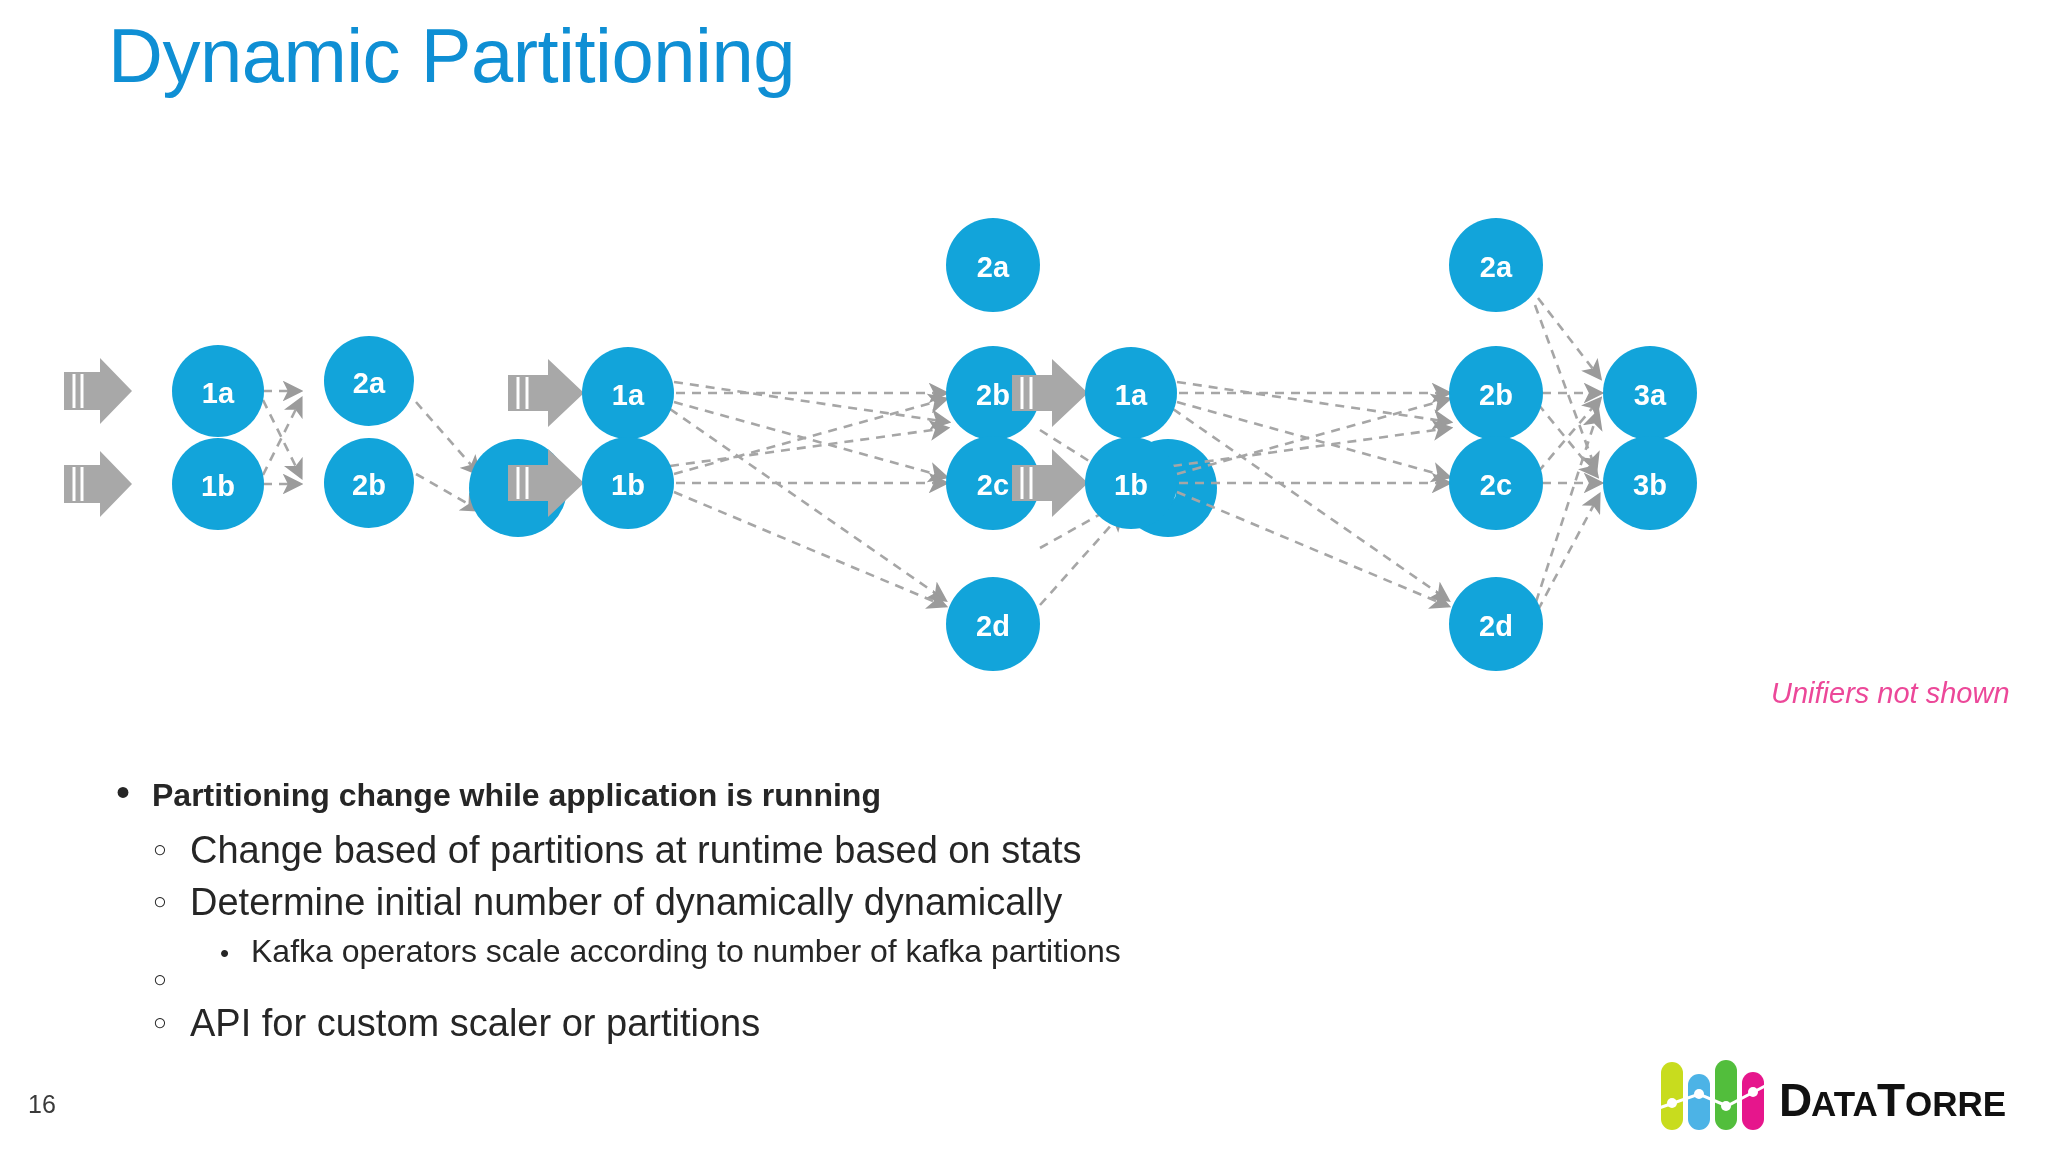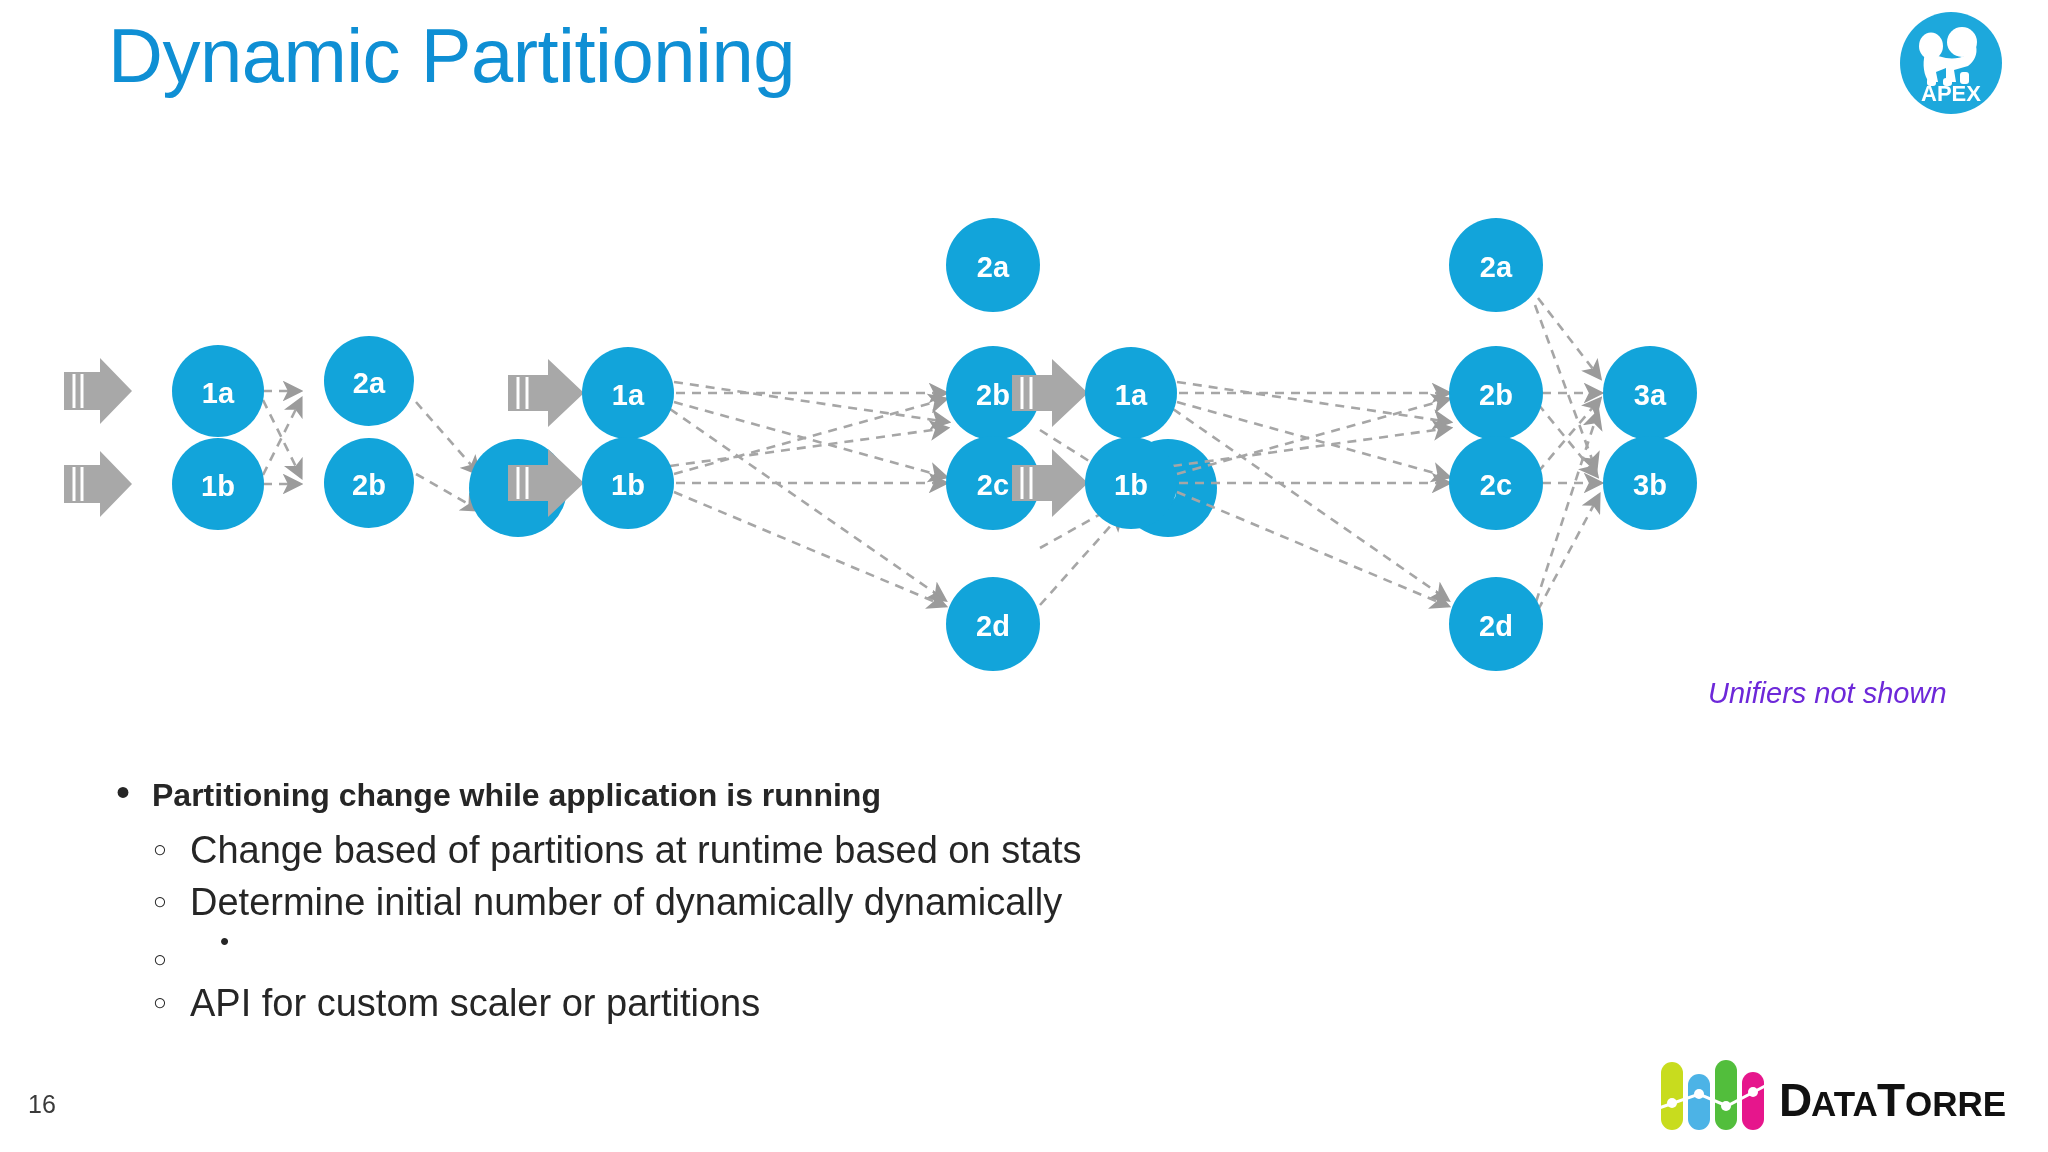--- a/index.html
+++ b/index.html
@@ -72,25 +72,25 @@
     stroke-width: 2.6;
     stroke-dasharray: 9 7;
     fill: none;
   }
   .feed-arrow { fill: #a8a8a8; }
   .feed-tick { stroke: #ffffff; stroke-width: 3; }
 
   
   #unifiers-caption {
     position: absolute;
-    left: 1708px;
+    left: 1771px;
     top: 677px;
     font-size: 29px;
     font-style: italic;
-    color: #6d28d9;
+    color: #ec4899;
     white-space: nowrap;
   }
 
   
   #bullet-list {
     position: absolute;
     left: 116px;
     top: 768px;
     width: 1500px;
     color: #262626;
@@ -165,34 +165,20 @@
   }
   #datatorrent-logo svg { display: block; }
 </style>
 </head>
 <body>
 
 <div id="slide">
 
   <div id="slide-title">Dynamic Partitioning</div>
 
-  <div id="apex-logo">
-    <svg viewBox="0 0 106 106" width="106" height="106" aria-hidden="true">
-      <circle cx="53" cy="53" r="51" fill="#1da8dc"></circle>
-      <g fill="#ffffff">
-        <ellipse cx="33" cy="36" rx="12" ry="13.5"></ellipse>
-        <ellipse cx="64" cy="32" rx="15" ry="15"></ellipse>
-        <path d="M27 44 C24 54 26 66 31 72 L40 72 L38 62 L48 58 L48 72 L58 72 L56 60 L70 56 C76 52 80 44 78 36 C72 46 60 50 48 48 C40 46 32 44 27 44 Z"></path>
-        <rect x="29" y="68" width="9" height="8" rx="3"></rect>
-        <rect x="45" y="68" width="9" height="8" rx="3"></rect>
-        <rect x="62" y="62" width="9" height="12" rx="3"></rect>
-      </g>
-      <text x="53" y="91" fill="#ffffff" font-family="Liberation Sans, sans-serif" font-size="22" font-weight="bold" text-anchor="middle">APEX</text>
-    </svg>
-  </div>
 
   <div id="diagram-canvas">
     <svg viewBox="0 0 2048 560" aria-hidden="true">
       <defs>
         <marker id="ah" viewBox="0 0 12 12" refX="10" refY="6" markerWidth="8" markerHeight="8" orient="auto-start-reverse">
           <path d="M0 0 L12 6 L0 12 L3 6 Z" fill="#9b9b9b"></path>
         </marker>
       </defs>
 
       <g>
@@ -388,20 +374,21 @@
       <span class="bullet-text">Change based of partitions at runtime based on stats</span>
     </div>
 
     <div class="bullet-row lvl2">
       <span class="bullet-marker">○</span>
       <span class="bullet-text">Determine initial number of dynamically dynamically</span>
     </div>
 
     <div class="bullet-row lvl3">
       <span class="bullet-marker">•</span>
+      <span class="bullet-text">Kafka operators scale according to number of kafka partitions</span>
     </div>
 
     <div class="bullet-row lvl2">
       <span class="bullet-marker">○</span>
     </div>
 
     <div class="bullet-row lvl2">
       <span class="bullet-marker">○</span>
       <span class="bullet-text">API for custom scaler or partitions</span>
     </div>

